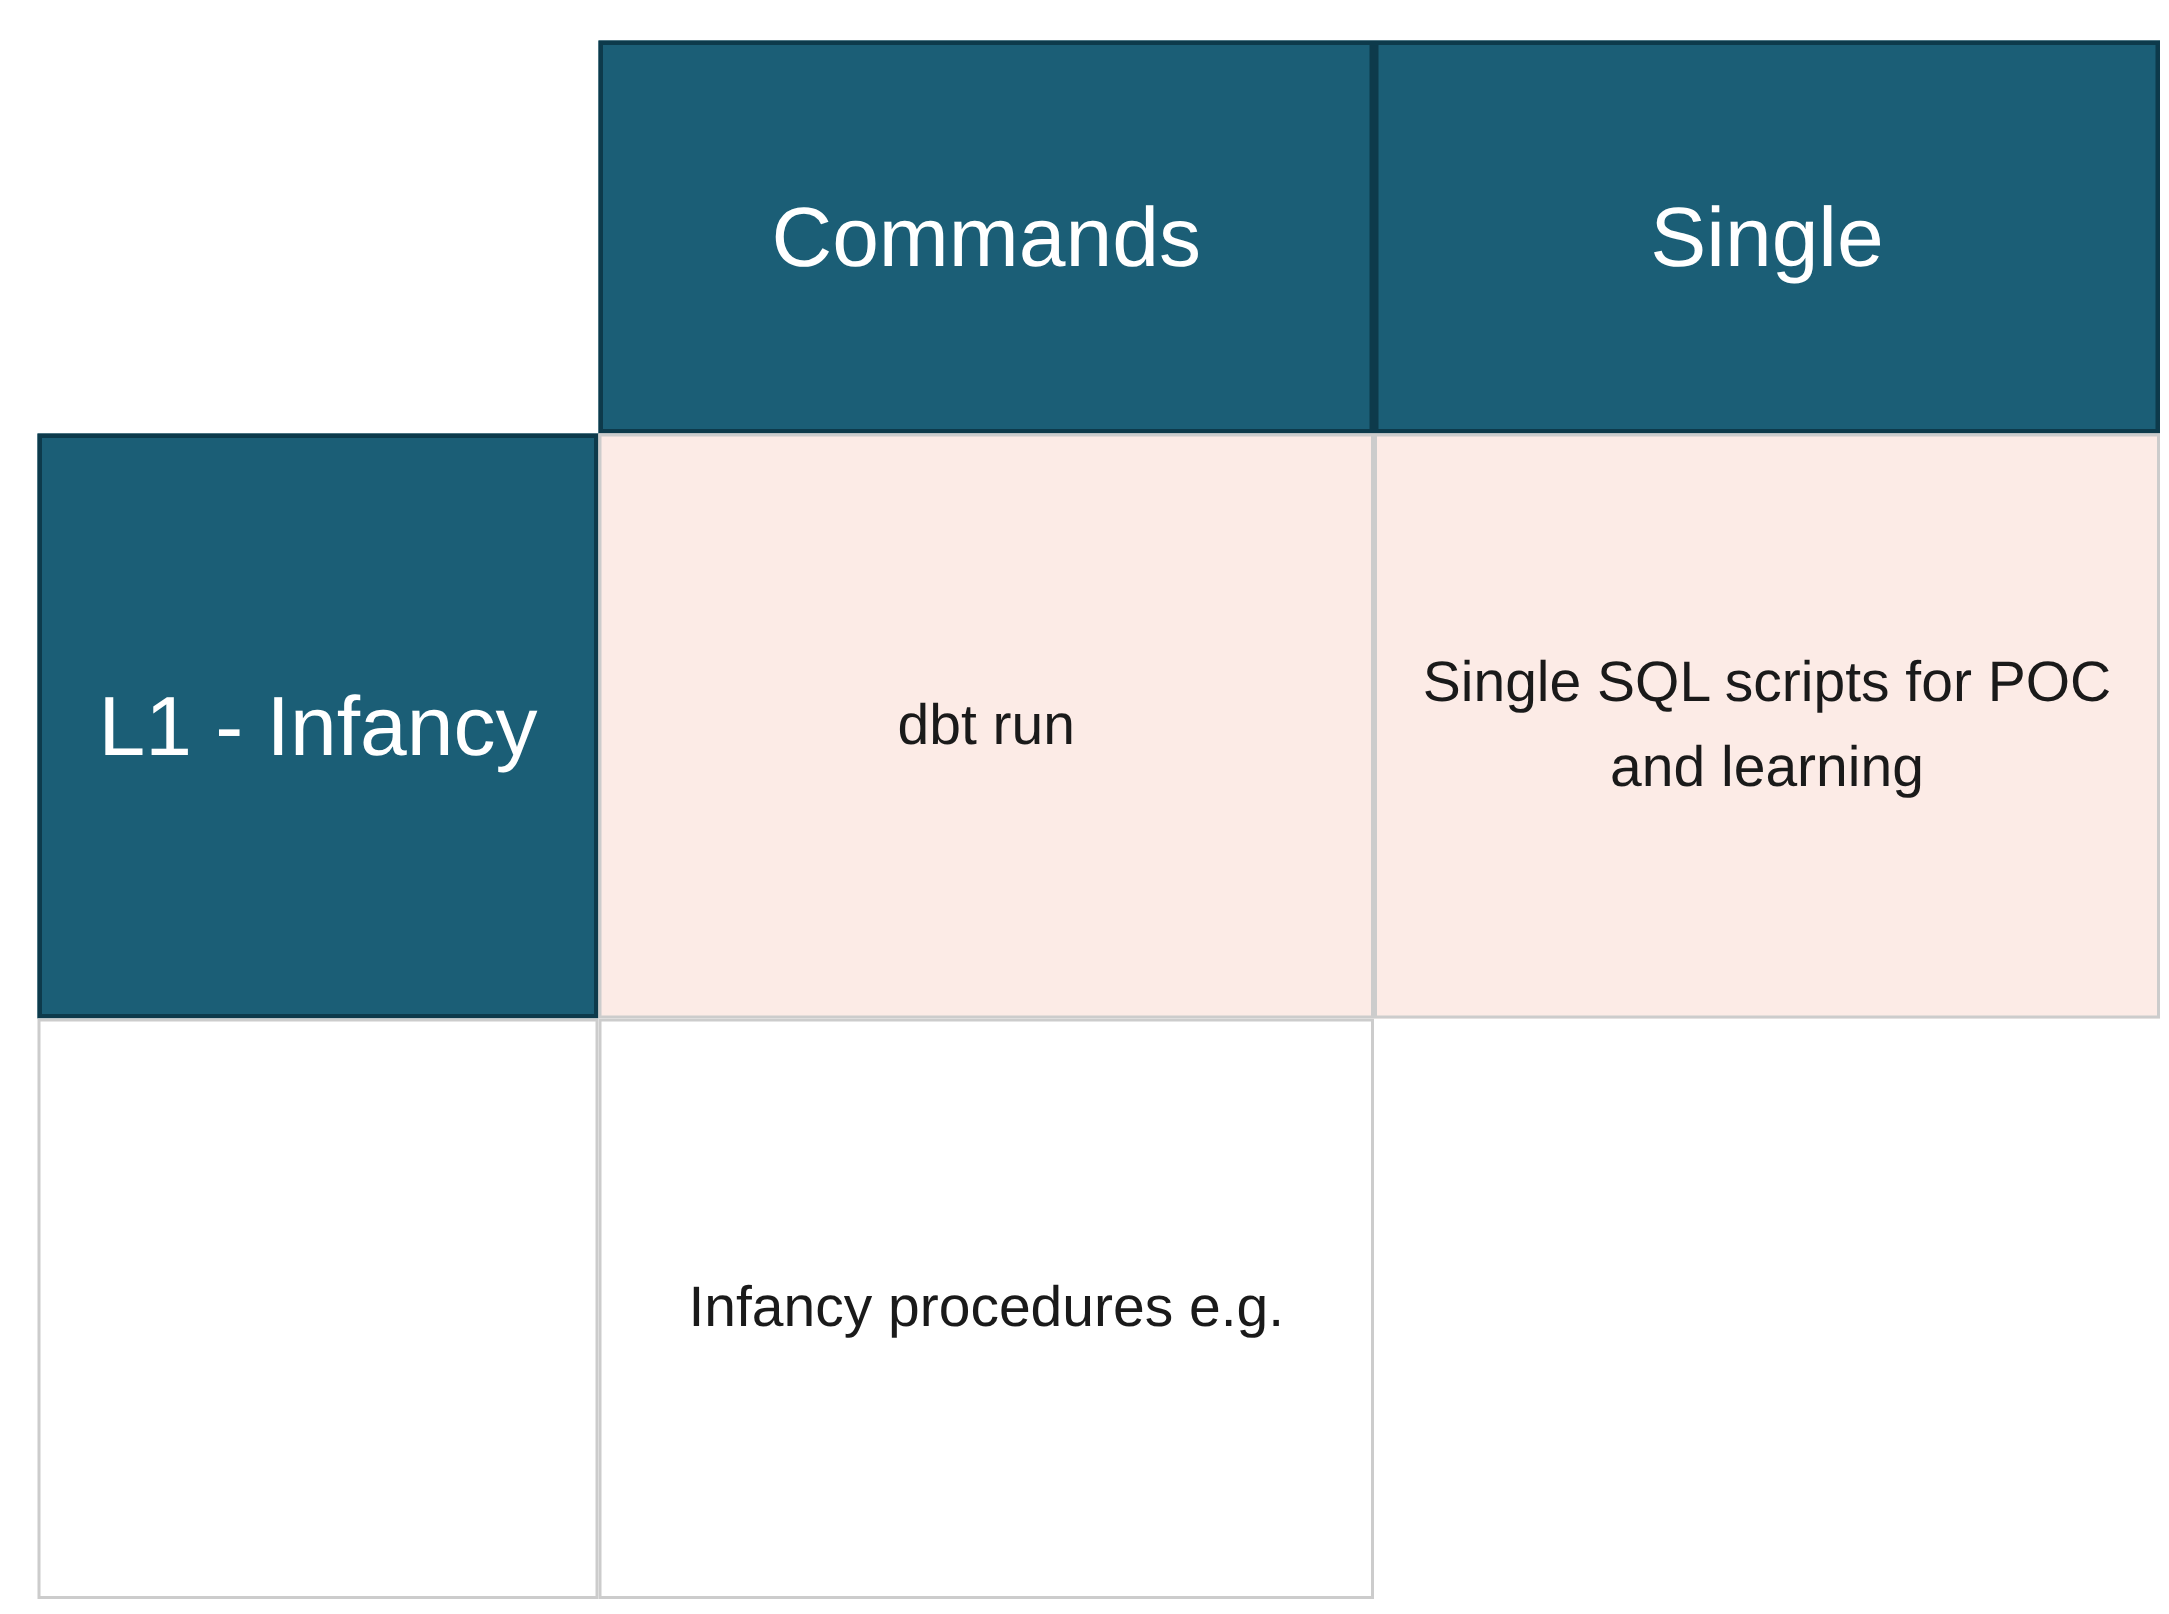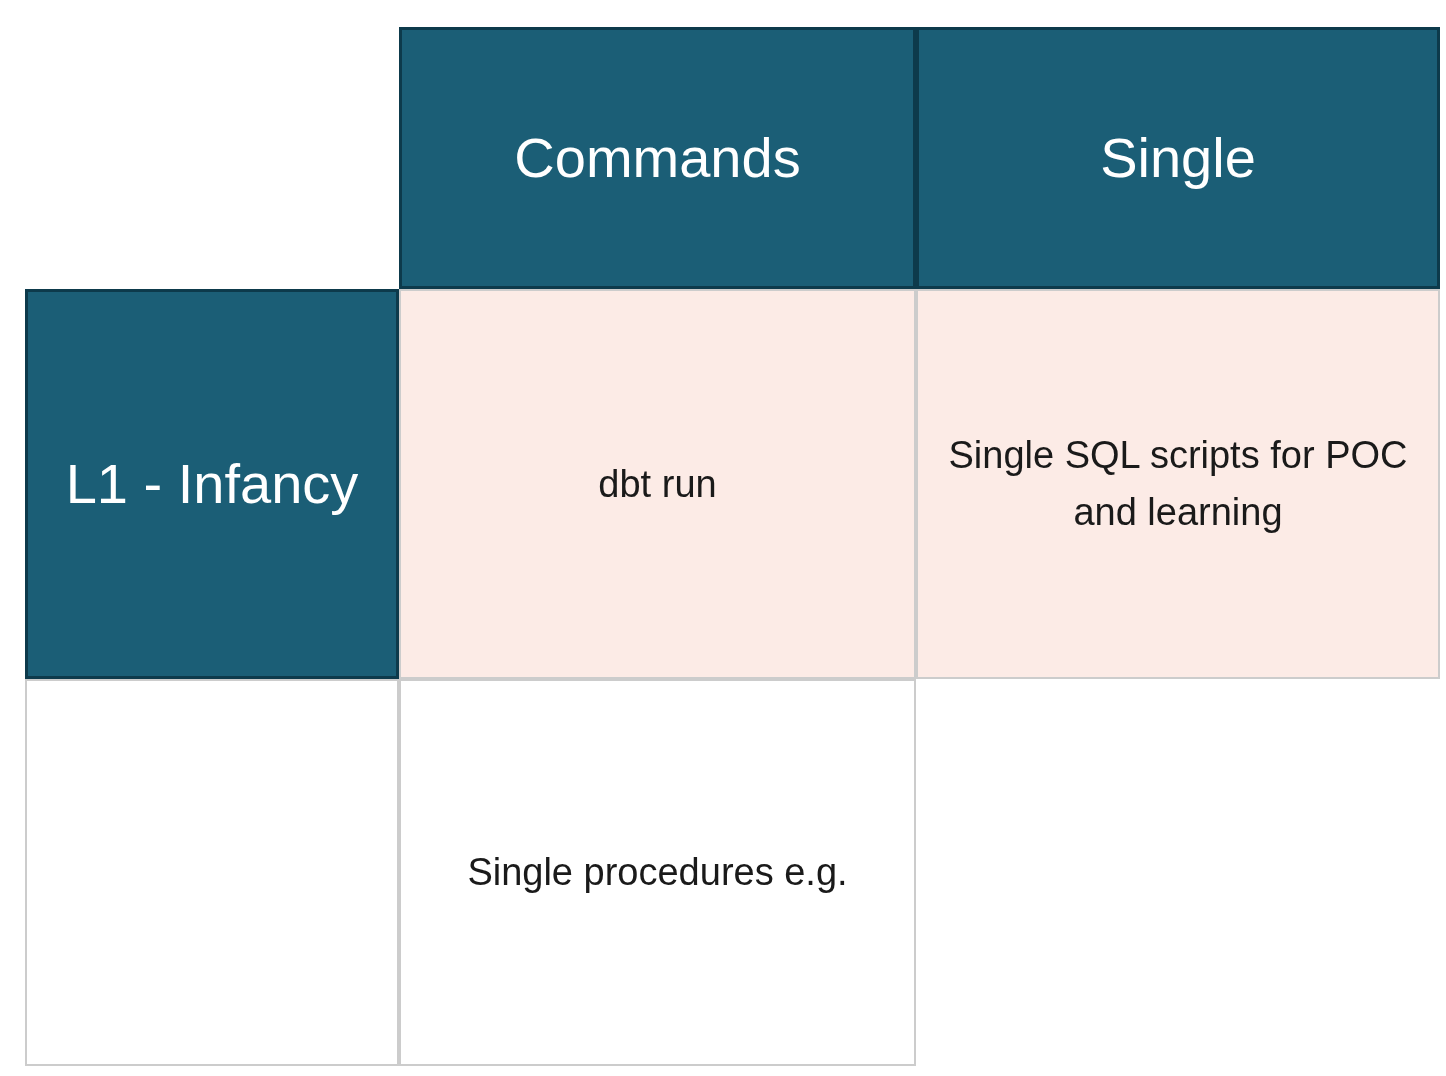--- a/index.html
+++ b/index.html
@@ -69,15 +69,15 @@
 
   <div class="cell teal">L1 - Infancy</div>
 
   <div class="cell body-cell row-l1">dbt run</div>
 
   <div class="cell body-cell row-l1">Single SQL scripts for POC and learning</div>
 
 
   <div class="cell body-cell row-l0"></div>
 
-  <div class="cell body-cell row-l0">Single procedures e.g.</div>
+  <div class="cell body-cell row-l0">Infancy procedures e.g.</div>
 
 </div>
 
 </body></html>

